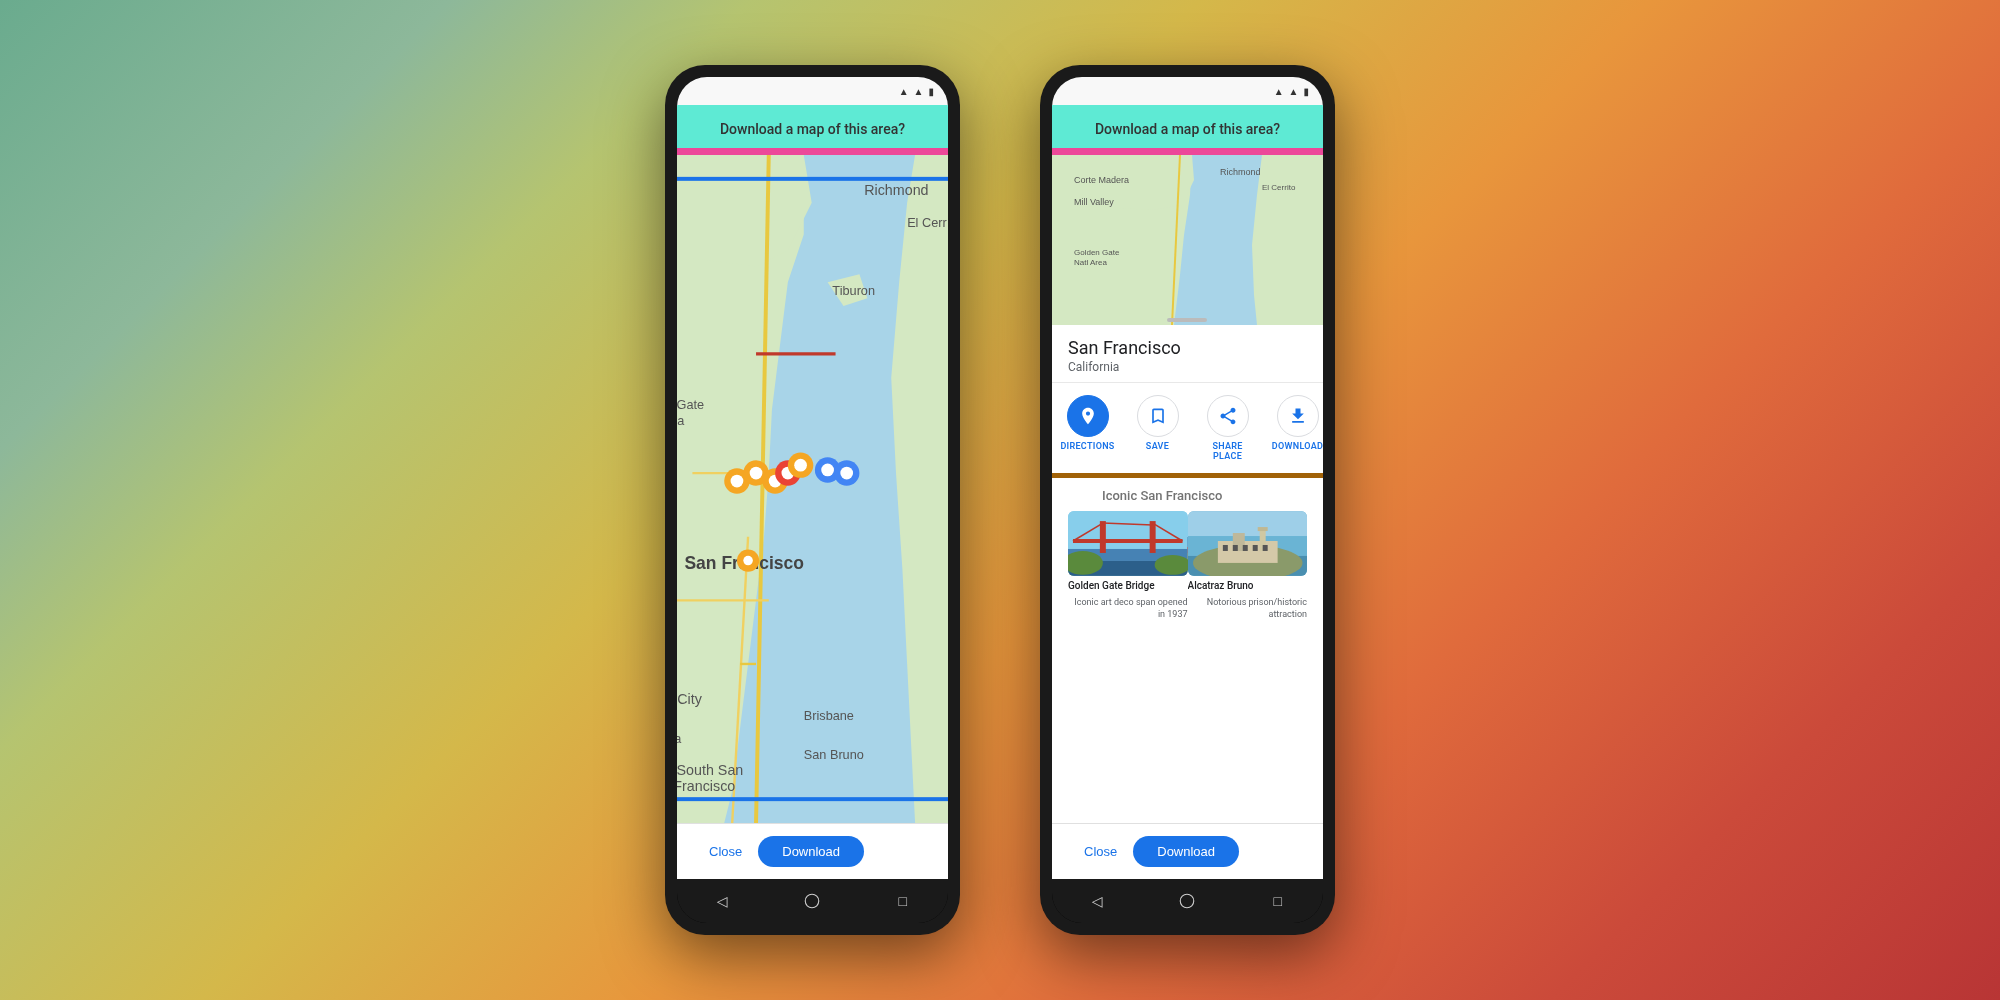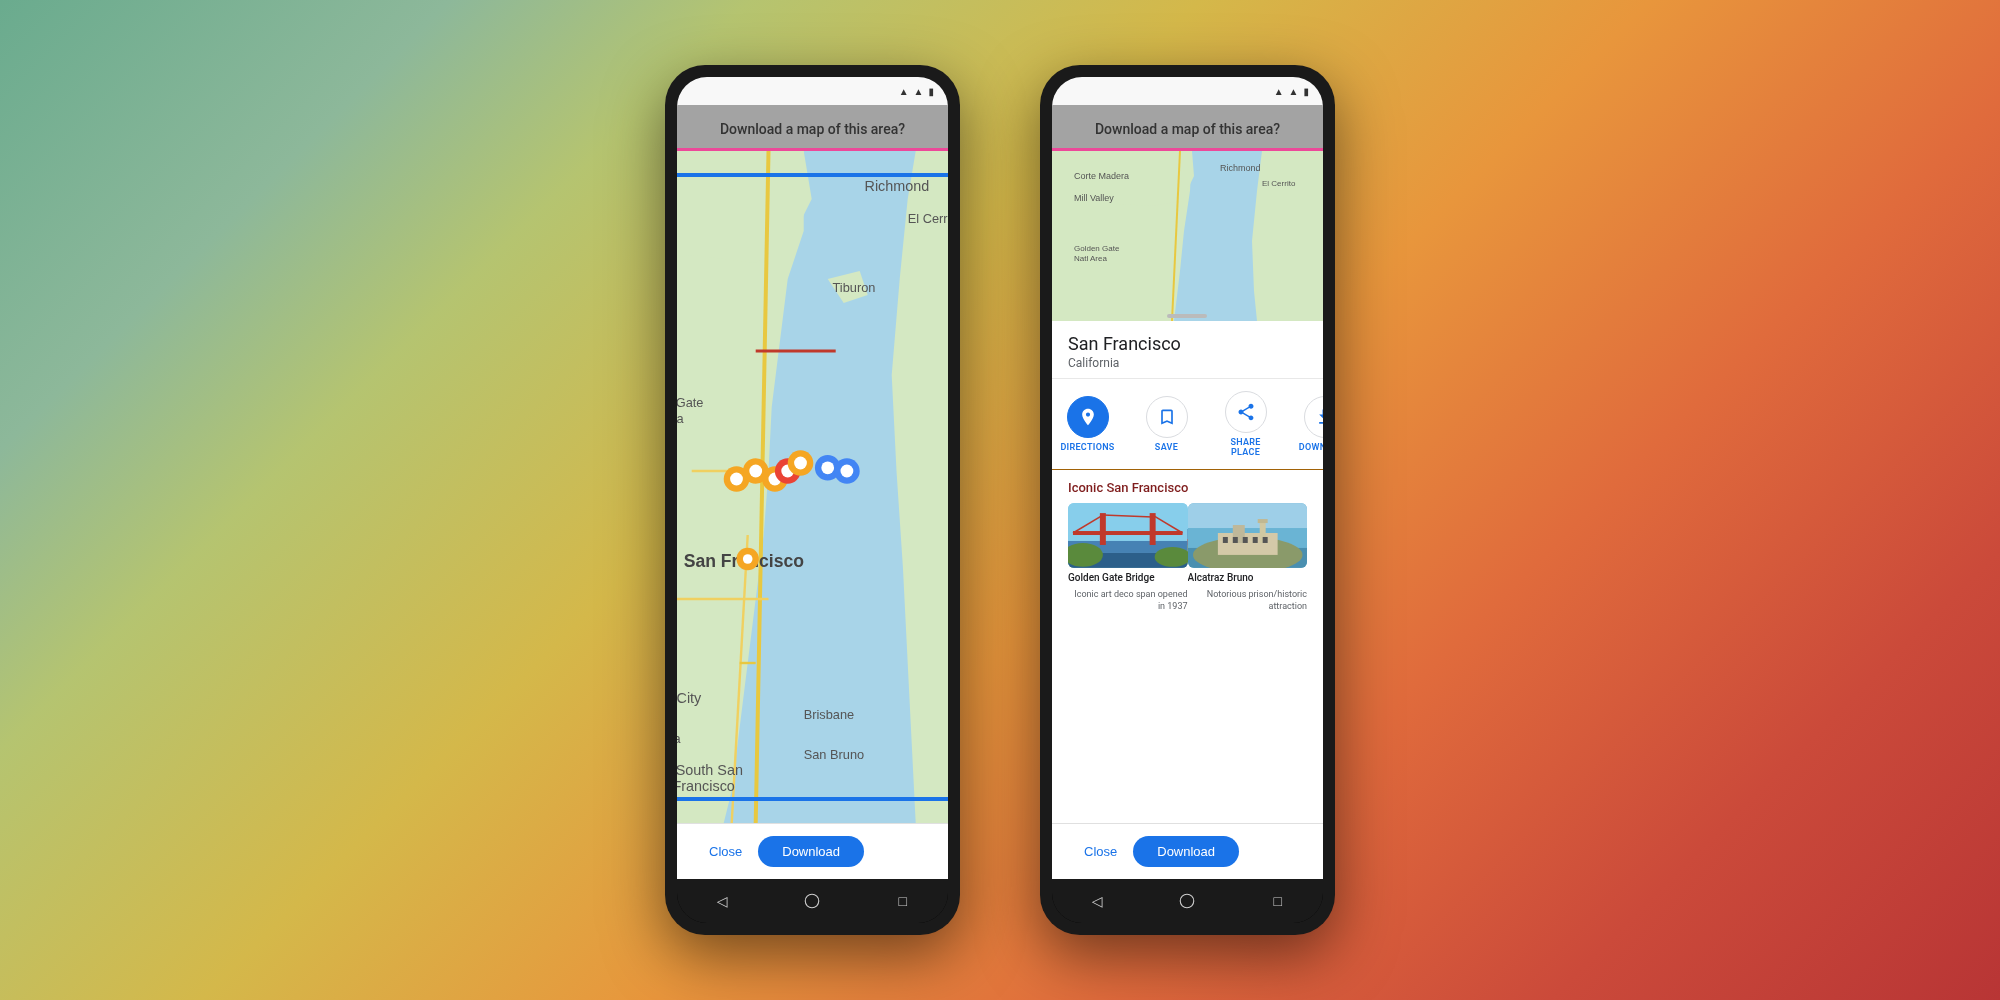--- a/index.html
+++ b/index.html
@@ -60,22 +60,22 @@
       background: #fff;
       overflow: hidden;
       display: flex;
       flex-direction: column;
     }
 
     
     .dialog-header {
       padding: 14px 16px 10px;
       text-align: center;
-      border-bottom: 3px solid #ec4899;
-      background: #a3a3a3;
+      border-bottom: 7px solid #ec4899;
+      background: #5eead4;
       flex-shrink: 0;
     }
 
     .dialog-title {
       font-size: 14px;
       font-weight: 500;
       color: #333;
     }
 
     
@@ -167,24 +167,23 @@
     .place-state {
       font-size: 12px;
       color: #5f6368;
       margin-top: 2px;
     }
 
     
     .action-buttons {
       display: flex;
       padding: 12px 8px;
-      gap: 24px;
+      gap: 15px;
       justify-content: space-around;
-      border-bottom: 1px solid #a16207;
-      align-items: center;
+      border-bottom: 5px solid #a16207;
     }
 
     .action-btn-item {
       display: flex;
       flex-direction: column;
       align-items: center;
       gap: 4px;
       min-width: 55px;
     }
 
@@ -226,22 +225,23 @@
     }
 
     
     .iconic-section {
       padding: 10px 16px;
     }
 
     .iconic-title {
       font-size: 13px;
       font-weight: 500;
-      color: #7f1d1d;
+      color: #737373;
       margin-bottom: 8px;
+      margin-left: 34px;
     }
 
     .iconic-cards {
       display: flex;
       gap: 0;
     }
 
     .iconic-card {
       flex: 1;
       overflow: hidden;

